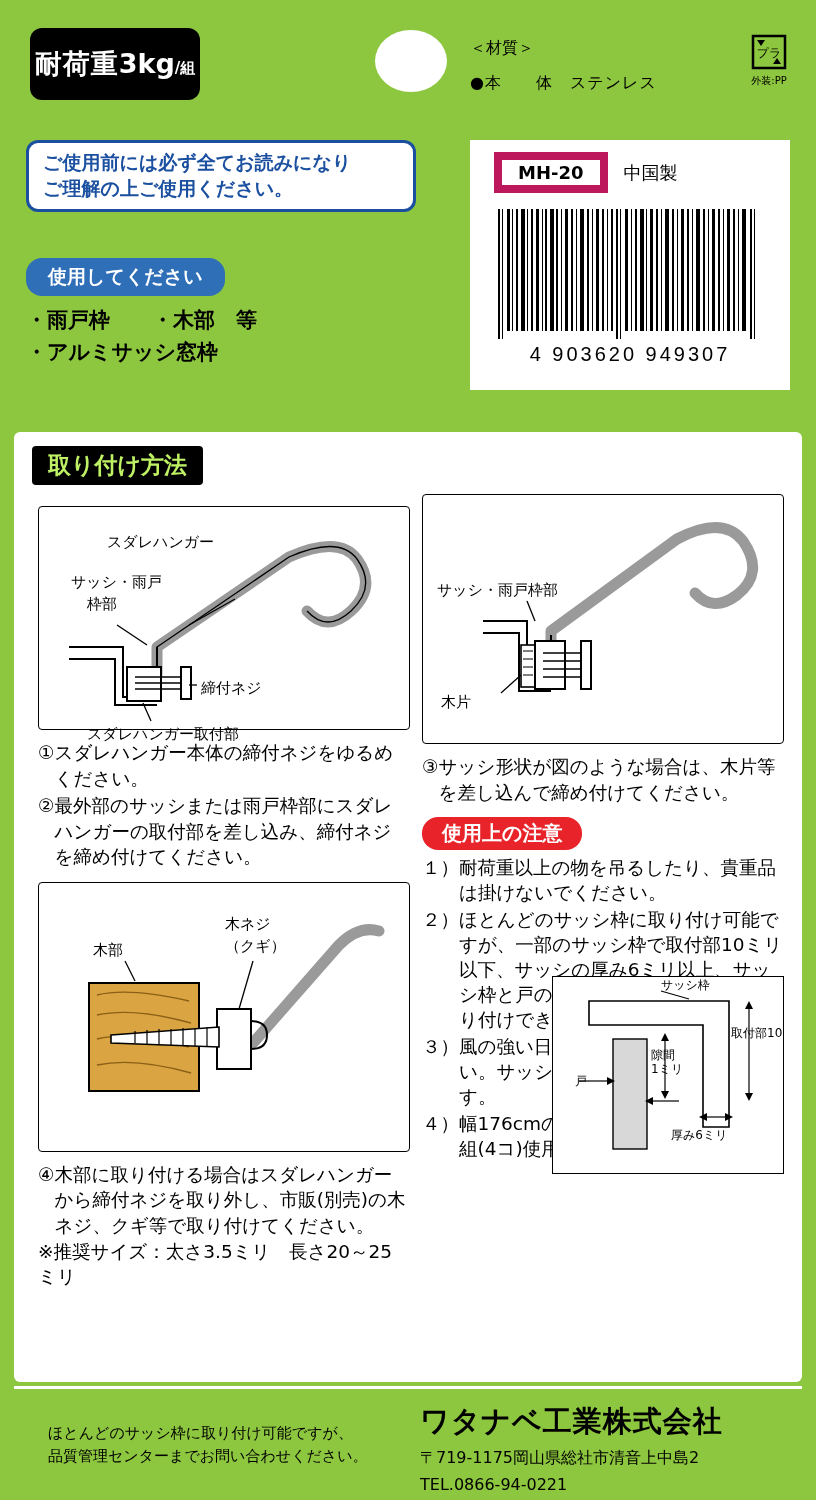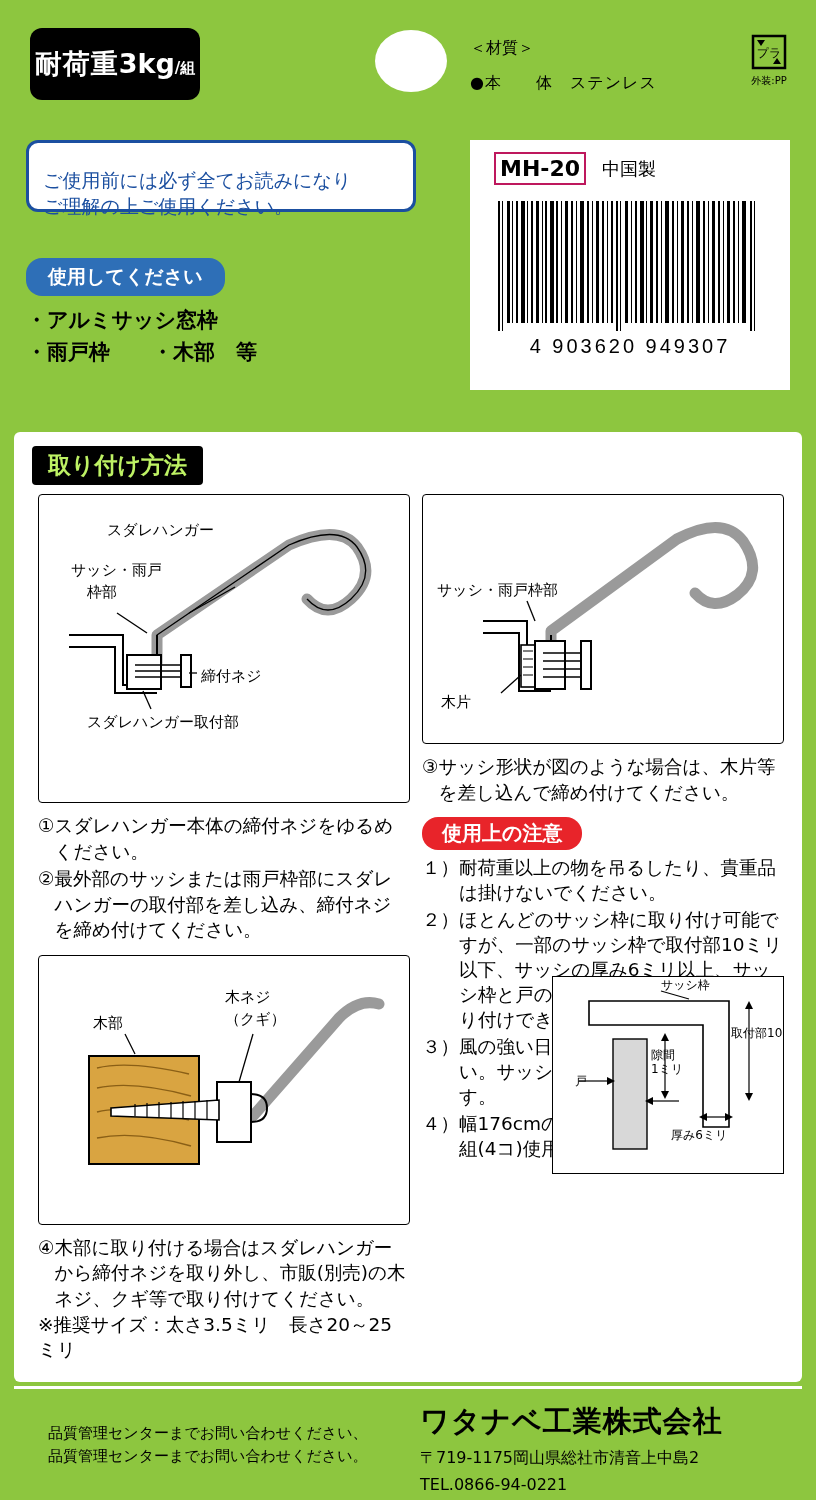--- a/index.html
+++ b/index.html
@@ -39,40 +39,40 @@
     position:absolute;left:740px;top:32px;width:58px;text-align:center;
   }
   .pp-mark .sym{
     width:44px;height:40px;margin:0 auto;position:relative;
   }
   .pp-mark .lbl{font-size:10px;margin-top:2px;color:#000;}
 
   .notice-box{
     position:absolute;left:26px;top:140px;width:390px;height:72px;
     background:#fff;border:3px solid #1b4fa0;border-radius:12px;
-    box-sizing:border-box;padding:25px 14px;
-    color:#1b4fa0;font-size:19px;font-weight:normal;line-height:1.35;
+    box-sizing:border-box;padding:7px 14px;
+    color:#1b4fa0;font-size:19px;font-weight:bold;line-height:1.35;
   }
 
   .pill{
     position:absolute;left:26px;top:258px;
     background:#2e6fb7;color:#fff;border-radius:16px;
     padding:6px 22px;font-size:19px;font-weight:bold;
   }
   .places{
     position:absolute;left:26px;top:305px;color:#000;font-size:21px;font-weight:bold;line-height:1.5;
   }
 
   .barcode-box{
     position:absolute;left:470px;top:140px;width:320px;height:250px;
     background:#fff;box-sizing:border-box;padding:12px 0 0 0;
   }
   .model-row{display:flex;align-items:center;justify-content:flex-start;padding-left:24px;}
   .model{
-    border:2px solid #be185d;padding:2px 4px;font-size:22px;font-weight:bold;color:#000;
+    border:8px solid #be185d;padding:2px 16px;font-size:18px;font-weight:bold;color:#000;
   }
   .made-in{margin-left:16px;font-size:18px;color:#000;}
   .bars{margin:16px auto 0 auto;width:268px;height:130px;display:block;}
   .barnum{
     text-align:center;font-size:20px;letter-spacing:3px;color:#000;margin-top:4px;
     font-family:Liberation Sans, sans-serif;
   }
 
   
   .panel{
@@ -84,21 +84,21 @@
     padding:4px 16px;border-radius:4px;
   }
   .fig{
     border:1.5px solid #000;border-radius:4px;background:#fff;box-sizing:border-box;
   }
   .body-text{color:#000;font-size:18.5px;line-height:1.38;}
 
   .col-left{position:absolute;left:24px;top:62px;width:372px;}
   .col-right{position:absolute;left:408px;top:62px;width:362px;}
 
-  .fig1{width:372px;height:309px;position:relative;}
+  .fig1{width:372px;height:224px;position:relative;margin-top:12px;}
   .fig2{width:362px;height:250px;position:relative;}
   .fig3{width:372px;height:270px;position:relative;}
 
   .steps{margin-top:10px;}
   .step{display:flex;margin-bottom:2px;}
   .step .num{flex:0 0 auto;}
   .step .txt{flex:1 1 auto;}
 
   .caution-pill{
     display:inline-block;background:#e8242a;color:#fff;border-radius:16px;
@@ -164,22 +164,22 @@
       <div class="lbl">外装:PP</div>
     </div>
 
     <div class="notice-box">
       <div>ご使用前には必ず全てお読みになり</div>
       <div>ご理解の上ご使用ください。</div>
     </div>
 
     <div class="pill">使用してください</div>
     <div class="places">
+      <div>・雨戸枠　　・木部　等</div>
       <div>・アルミサッシ窓枠</div>
-      <div>・雨戸枠　　・木部　等</div>
     </div>
 
     <div class="barcode-box">
       <div class="model-row">
         <div class="model">MH-20</div>
         <div class="made-in">中国製</div>
       </div>
       <svg class="bars" viewBox="0 0 268 130">
         <g fill="#000">
           <rect x="2" y="0" width="2" height="130"></rect>
@@ -424,21 +424,21 @@
           <span class="ct">幅176cmのすだれを掛ける場合は、2組(4コ)使用してください。</span>
         </div>
       </div>
     </div>
   </div>
 
   <div class="divider"></div>
 
   <div class="footer">
     <div class="footer-left">
-      <div>品質管理センターまでお問い合わせください、</div>
+      <div>ほとんどのサッシ枠に取り付け可能ですが、</div>
       <div>品質管理センターまでお問い合わせください。</div>
     </div>
     <div class="footer-right">
       <div class="company">ワタナベ工業株式会社</div>
       <div class="addr">〒719-1175岡山県総社市清音上中島2</div>
       <div class="addr">TEL.0866-94-0221</div>
     </div>
   </div>
 
 </div>

